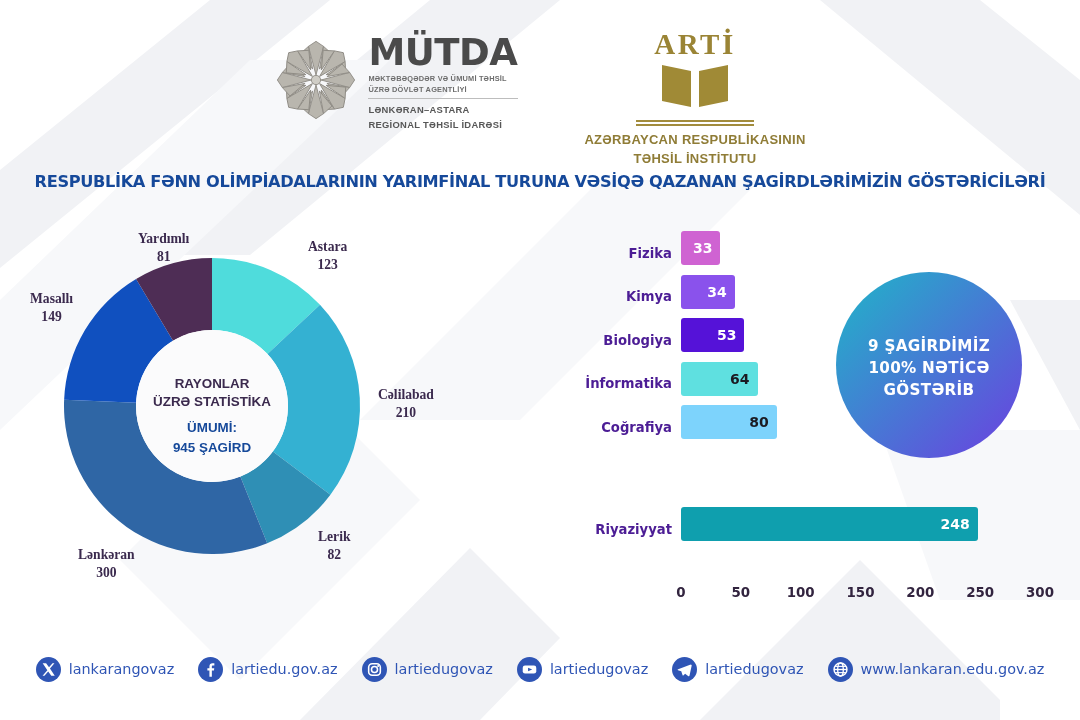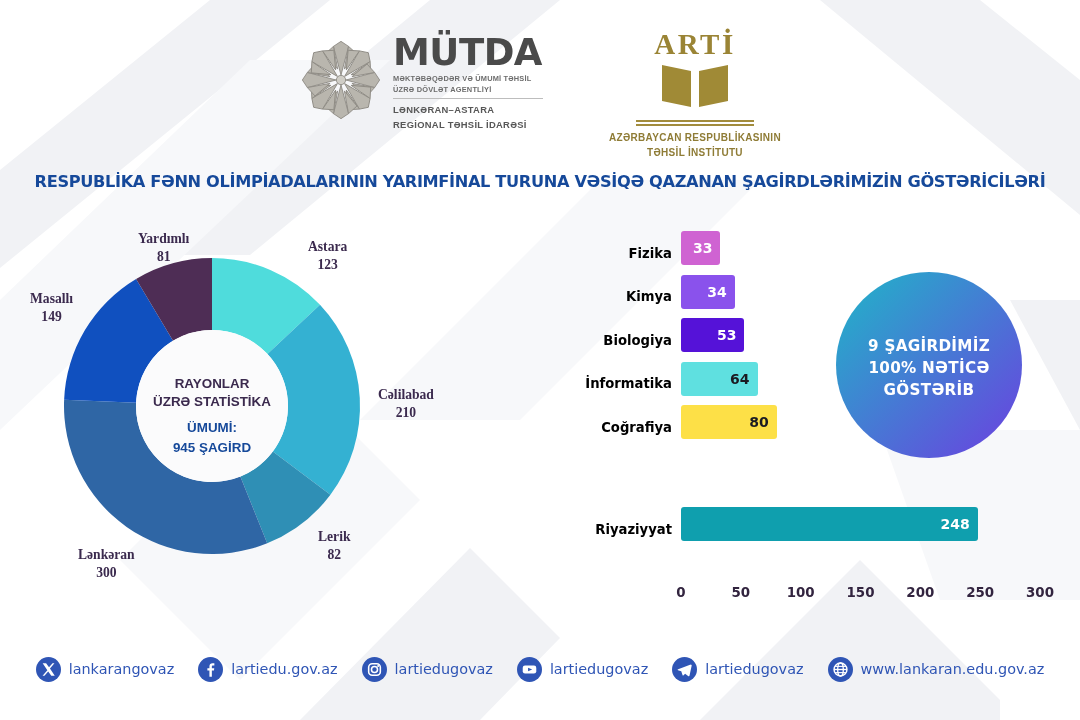--- a/index.html
+++ b/index.html
@@ -34,21 +34,21 @@
   .mutda-sub2 {
     font-size:9.4px; font-weight:bold; color:#575757;
     letter-spacing:0.3px; line-height:1.5; margin-top:4px;
   }
   .logo-arti { text-align:center; padding-top:2px; }
   .arti-word {
     font-family:"Liberation Serif", serif; font-weight:bold;
     font-size:29px; letter-spacing:2.5px; color:#9a8435; line-height:1;
   }
   .arti-sub {
-    font-size:10px; font-weight:bold; color:#8f7c36;
+    font-size:13px; font-weight:bold; color:#8f7c36;
     letter-spacing:0.3px; line-height:1.5; margin-top:4px;
   }
   .arti-rules { margin:5px auto 0; width:118px; }
   .arti-rules div { height:1.5px; background:#a28c3d; margin-bottom:2.5px; }
 
   
   #title {
     position:absolute; top:172px; left:0; width:1080px;
     text-align:center; z-index:2;
     font-family:"DejaVu Sans", sans-serif;
@@ -65,21 +65,21 @@
   }
   .pie-label .v { display:block; }
   .donut-center-l1 { font-size:13.4px; font-weight:bold; fill:#3b2a4e; }
   .donut-center-l2 { font-size:13.4px; font-weight:bold; fill:#16499a; }
 
   
   #bars { position:absolute; left:452px; top:236px; width:600px; height:380px; z-index:2; }
   .bar-row { position:absolute; left:0; height:34px; display:flex; align-items:center; }
   .bar-name {
     width:229px; text-align:right; padding-right:9px;
-    font-size:13.2px; font-weight:bold; color:#000000;
+    font-size:13.2px; font-weight:bold; color:#4c1d95;
     font-family:"DejaVu Sans", sans-serif; white-space:nowrap;
   }
   .bar-track { position:relative; height:44px; }
   .bar-rect {
     height:34px; border-radius:3px; display:flex; align-items:center;
     justify-content:flex-end; padding-right:8px;
     font-size:14px; font-weight:bold; font-family:"DejaVu Sans", sans-serif;
   }
   #axis { position:absolute; left:452px; top:585px; width:600px; height:26px; z-index:2; }
   .tick {
@@ -256,21 +256,21 @@
       <div class="bar-name">İnformatika</div>
       <div class="bar-track">
         <div class="bar-rect" style="width: 76.5867px; background: rgb(95, 224, 224); color: rgb(27, 27, 34);">
           <span>64</span>
         </div>
       </div>
     </div>
     <div class="bar-row" style="top: 174px;">
       <div class="bar-name">Coğrafiya</div>
       <div class="bar-track">
-        <div class="bar-rect" style="width: 95.7333px; background: #fde047; color: rgb(27, 27, 34);">
+        <div class="bar-rect" style="width: 95.7333px; background: #7dd3fc; color: rgb(27, 27, 34);">
           <span>80</span>
         </div>
       </div>
     </div>
     <div class="bar-row" style="top: 276px;">
       <div class="bar-name">Riyaziyyat</div>
       <div class="bar-track">
         <div class="bar-rect" style="width: 296.773px; background: rgb(15, 159, 174); color: rgb(255, 255, 255);">
           <span>248</span>
         </div>

